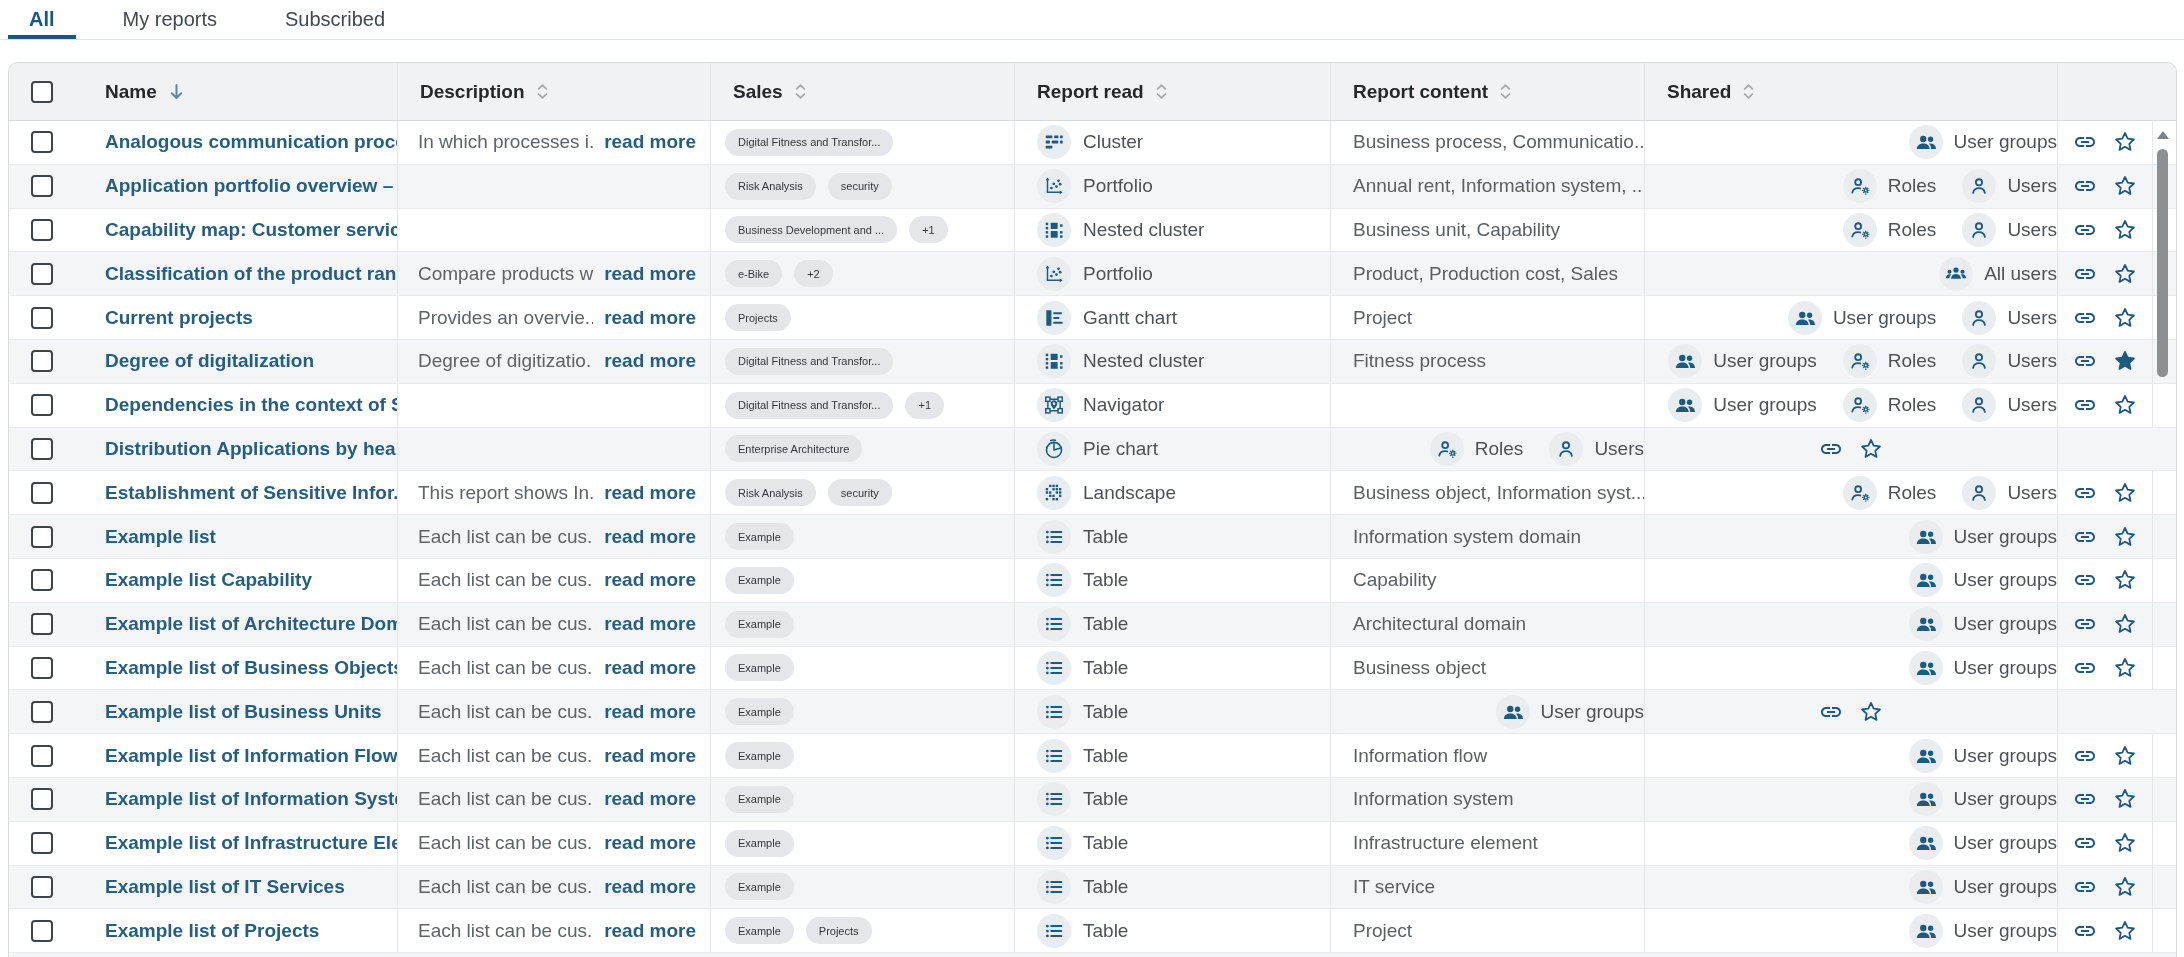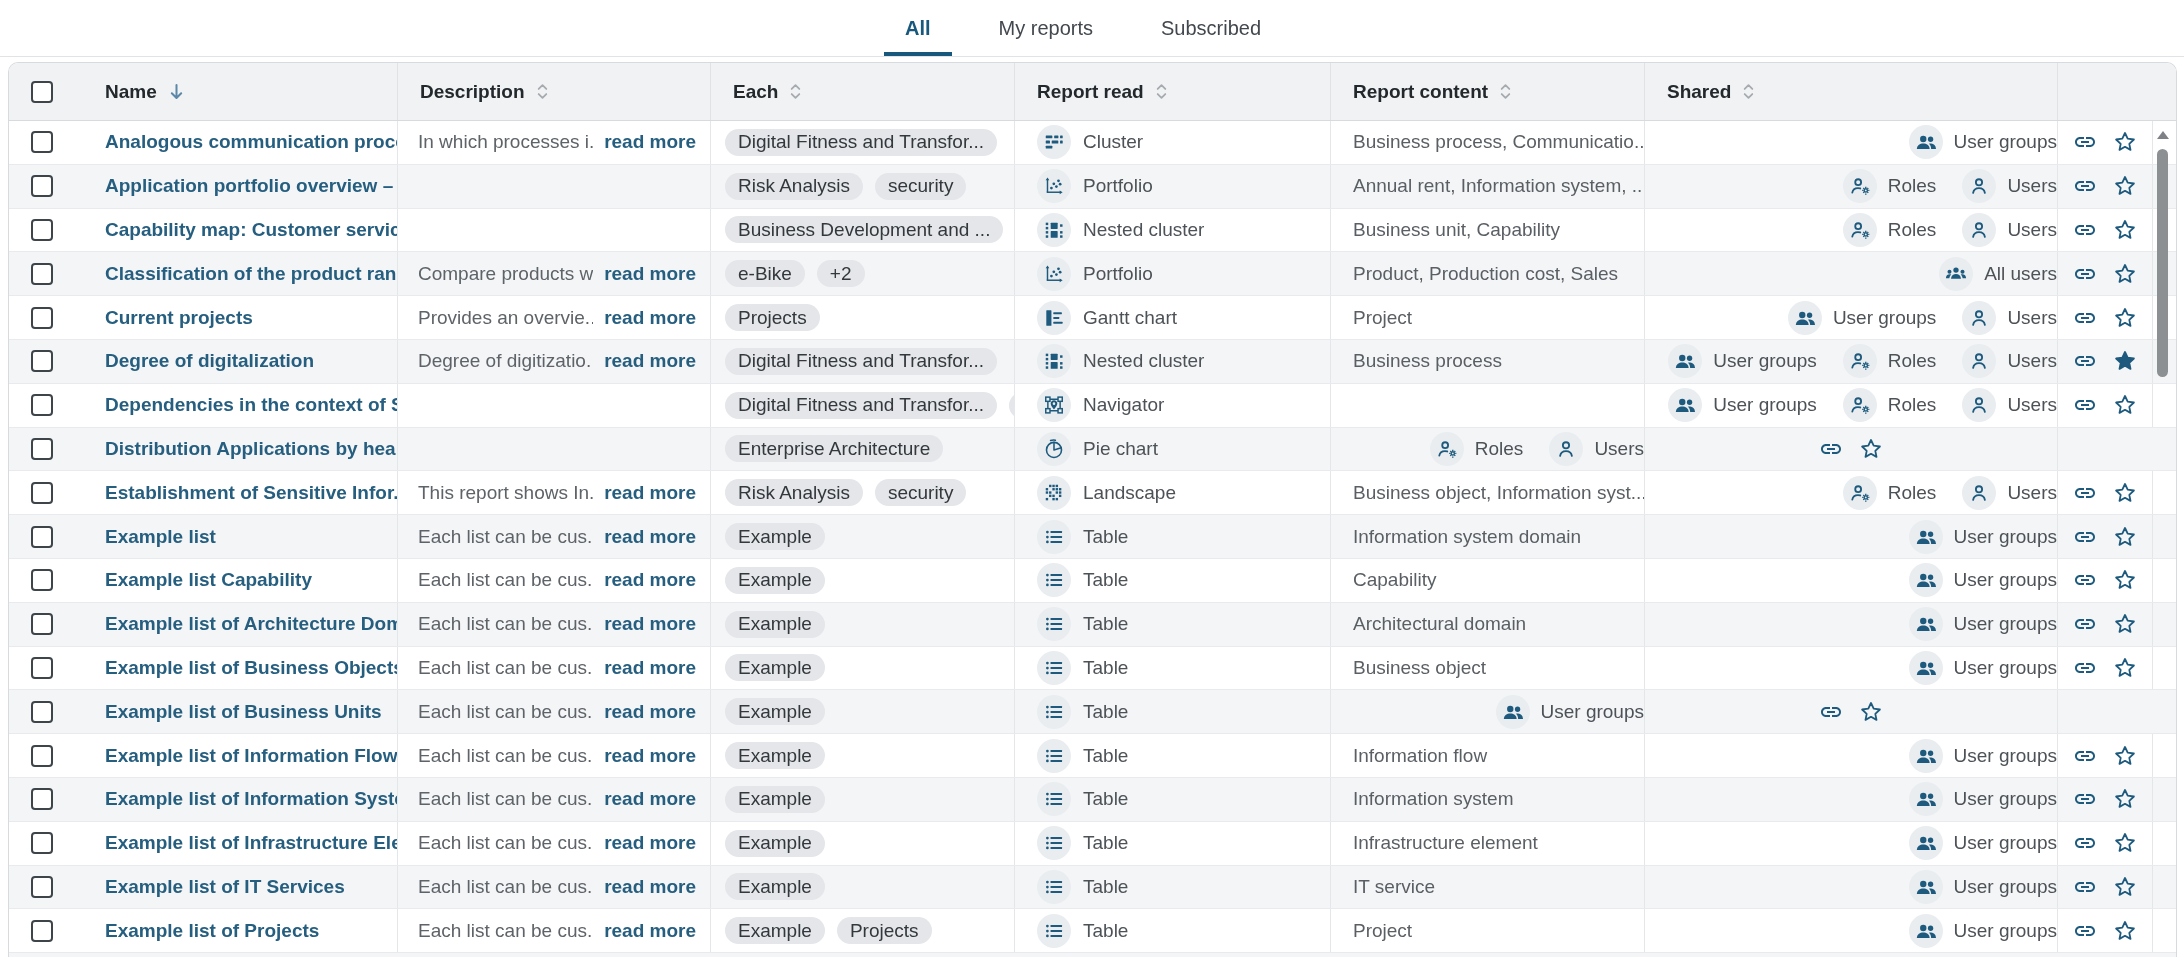--- a/index.html
+++ b/index.html
@@ -6,26 +6,25 @@
   html,body { width: 2184px; height: 957px; }
   body {
     font-family: "Liberation Sans", sans-serif;
     background: #ffffff;
     color: #24292e;
     overflow: hidden;
     position: relative;
   }
   
   .tabbar {
-    height: 57px;
+    height: 40px;
     border-bottom: 1px solid #e1e4e7;
     display: flex;
     align-items: stretch;
     padding-left: 8px;
-    justify-content: center;
   }
   .tab {
     display: flex;
     align-items: center;
     padding: 4px 21px 0 21px;
     margin-right: 26px;
     font-size: 20px;
     color: #42484e;
     border-bottom: 4px solid transparent;
     cursor: pointer;
@@ -111,21 +110,21 @@
   .desc-text { font-size: 19px; color: #5e6368; overflow: hidden; }
   .readmore { font-size: 19px; font-weight: 700; color: #265e7f; cursor: pointer; flex: 0 0 auto; }
   .tags-cell { padding-left: 14px; gap: 12px; }
   .tag {
     display: inline-flex;
     align-items: center;
     height: 27px;
     padding: 0 13px;
     border-radius: 13.5px;
     background: #e4e6e9;
-    font-size: 19px;
+    font-size: 11px;
     color: #33383d;
     cursor: default;
   }
   .type-cell { padding-left: 22px; gap: 12px; }
   .icon-circle {
     width: 34px; height: 34px;
     border-radius: 50%;
     background: #e9edf0;
     display: inline-flex;
     align-items: center;
@@ -191,21 +190,21 @@
     <div class="hcell">
       <span>Description</span>
       <span class="hsort">
           <svg viewBox="0 0 12 18" fill="none" stroke="#a6abb0" stroke-width="1.7" stroke-linecap="round" stroke-linejoin="round">
             <path d="M2.4 6.6L6 3l3.6 3.6"></path>
             <path d="M2.4 11.4L6 15l3.6-3.6"></path>
           </svg>
         </span>
     </div>
     <div class="hcell">
-      <span>Each</span>
+      <span>Sales</span>
       <span class="hsort">
           <svg viewBox="0 0 12 18" fill="none" stroke="#a6abb0" stroke-width="1.7" stroke-linecap="round" stroke-linejoin="round">
             <path d="M2.4 6.6L6 3l3.6 3.6"></path>
             <path d="M2.4 11.4L6 15l3.6-3.6"></path>
           </svg>
         </span>
     </div>
     <div class="hcell">
       <span>Report read</span>
       <span class="hsort">
@@ -577,21 +576,21 @@
               <rect x="8.4" y="4" width="7.6" height="6.8" rx="0.6"></rect>
               <rect x="8.4" y="13.2" width="7.6" height="7.3" rx="0.6"></rect>
               <rect x="18.6" y="5.8" width="2.7" height="2.7"></rect>
               <rect x="18.6" y="13.2" width="2.7" height="2.7"></rect>
               <rect x="18.6" y="17.8" width="2.7" height="2.7"></rect>
             </svg>
           </span>
           <span class="type-label">Nested cluster</span>
         </div>
         <div class="cell content-cell">
-          <span>Business process</span>
+          <span>Fitness process</span>
         </div>
         <div class="cell shared-cell">
           <span class="shared-item">
             <span class="icon-circle">
               <svg viewBox="0 0 24 24" fill="#1d5a7d">
                 <circle cx="9" cy="8.7" r="3.5"></circle>
                 <path d="M2.1 18.8c.4-3.4 3.2-5.2 6.9-5.2s6.5 1.8 6.9 5.2l.1.9H2z"></path>
                 <circle cx="17" cy="9" r="2.9"></circle>
                 <path d="M17.6 13.7c3 .5 4.9 2.2 5.2 5l.1 1h-5.3c0-2.4-.8-4.3-2.4-5.7.7-.2 1.5-.3 2.4-.3z"></path>
               </svg>

